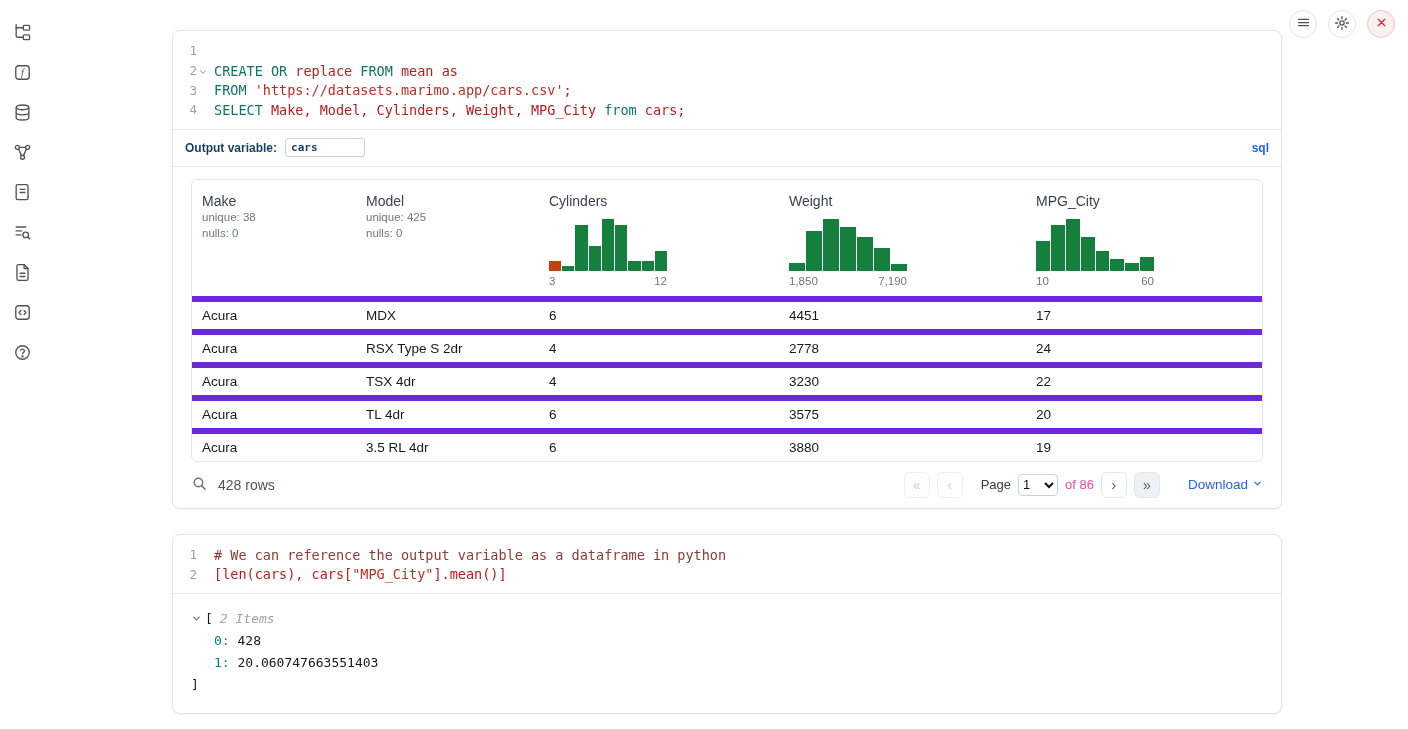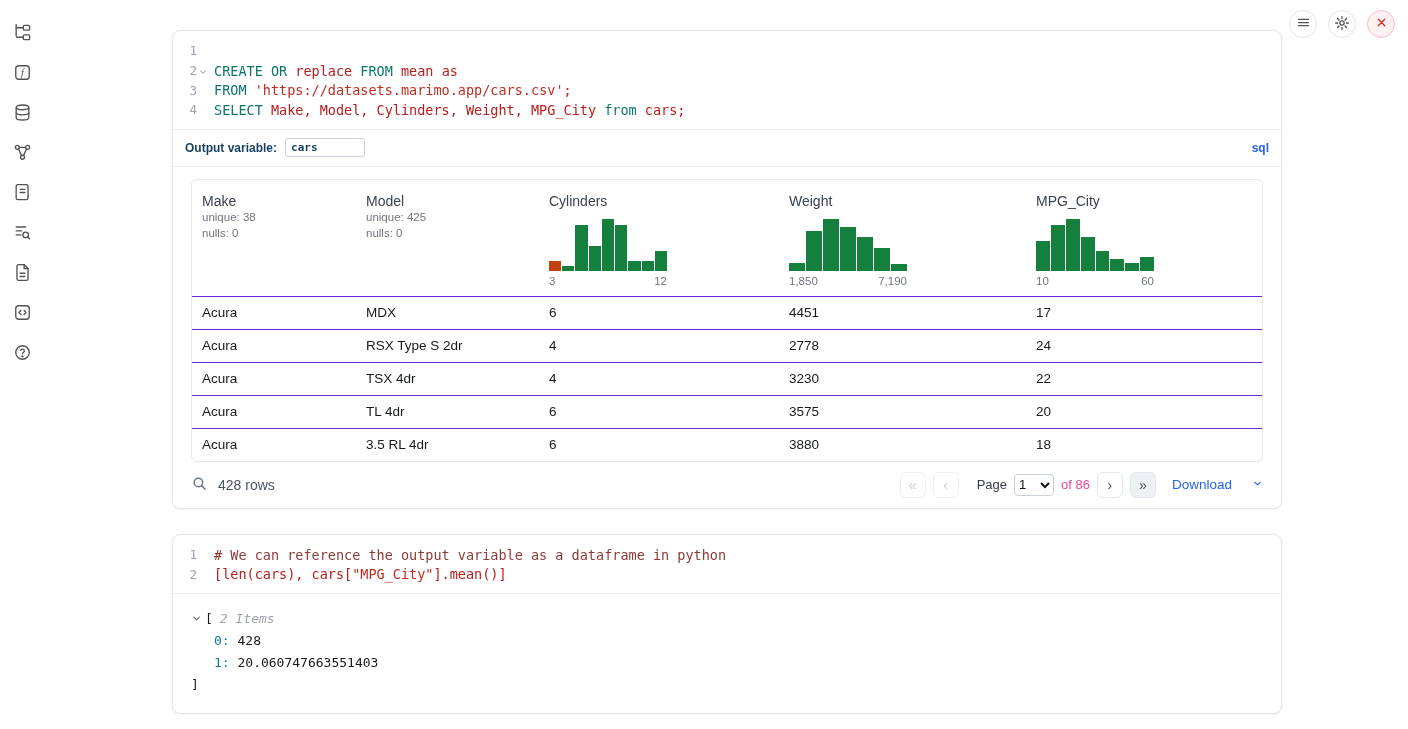--- a/index.html
+++ b/index.html
@@ -41,35 +41,35 @@
   .table-card{margin:12px 18px 0;border:1px solid #e4e7ec;border-radius:6px;overflow:hidden}
   .thead,.tr{display:grid;grid-template-columns:164px 183px 240px 247px 1fr}
   .th{padding:13px 10px 9px}
   .th-label{font-size:14px;color:#39424f}
   .th-stat{font-size:11.5px;color:#6f7680;line-height:16px}
   .th-stat:first-of-type{margin-top:10px}
   .hist{margin-top:10px;width:118px;height:52px;display:flex;align-items:flex-end;gap:1px}
   .bar{flex:1;background:#15803d}
   .bar.hl{background:#c2410c}
   .axis{width:118px;display:flex;justify-content:space-between;font-size:11.5px;color:#6f7680;margin-top:4px}
-  .tr{border-top:1px solid #6d28d9;height:33px;align-items:center}
+  .tr{border-top:6px solid #6d28d9;height:33px;align-items:center}
   .td{padding:0 10px;font-size:13.5px;color:#16191d;white-space:nowrap;overflow:hidden}
 
   
   .table-footer{height:46px;display:flex;align-items:center;padding:0 18px}
   .search-btn{border:none;background:none;cursor:pointer;display:grid;place-items:center}
   .rows-count{margin-left:10px;font-size:14px;color:#4a5461}
   .pager{margin-left:auto;display:flex;align-items:center;gap:7px}
   .pg-btn{width:26px;height:26px;border:1px solid #e4e7ec;border-radius:6px;background:#fff;display:grid;place-items:center;font-size:14px;color:#4a5461;cursor:pointer;line-height:1}
   .pg-btn.disabled{color:#c7cdd5;border-color:#edeff2}
   .pg-btn.alt{background:#eef1f4}
   .page-label{font-size:13px;color:#333c49;margin-left:11px}
   .page-select{height:22px;min-width:40px;border:1px solid #c9d2dc;border-radius:4px;font-size:13px;color:#111;background:#fff}
   .of-label{font-size:13px;color:#ec4899}
-  .download{margin-left:16px;display:flex;align-items:center;gap:20px;color:#2563eb;font-size:13.5px;cursor:pointer}
+  .download{margin-left:28px;display:flex;align-items:center;gap:4px;color:#2563eb;font-size:13.5px;cursor:pointer}
 
   
   .output-area{border-top:1px solid #e8e8ec;padding:13px 18px 18px;font-family:"DejaVu Sans Mono",monospace;font-size:13px;color:#16191d}
   .out-line{height:22px;display:flex;align-items:center;white-space:pre}
   .out-line.entry{padding-left:23px}
   .out-chevron{width:14px;display:flex;align-items:center;cursor:pointer}
   .out-muted{color:#9aa3ad;font-style:italic;margin-left:7px}
   .out-key{color:#0a7d8c}
 </style>
 </head>
@@ -293,21 +293,21 @@
             <div class="td">TL 4dr</div>
             <div class="td">6</div>
             <div class="td">3575</div>
             <div class="td">20</div>
           </div>
           <div class="tr">
             <div class="td">Acura</div>
             <div class="td">3.5 RL 4dr</div>
             <div class="td">6</div>
             <div class="td">3880</div>
-            <div class="td">18</div>
+            <div class="td">19</div>
           </div>
         </div>
     </div>
 
     <div class="table-footer">
       <button class="search-btn">
         <span>
           <svg width="17" height="17" viewBox="0 0 24 24" fill="none" stroke="#64748b" stroke-width="2" stroke-linecap="round">
               <circle cx="10.5" cy="10.5" r="6"></circle>
               <path d="M15 15l5 5"></path>

